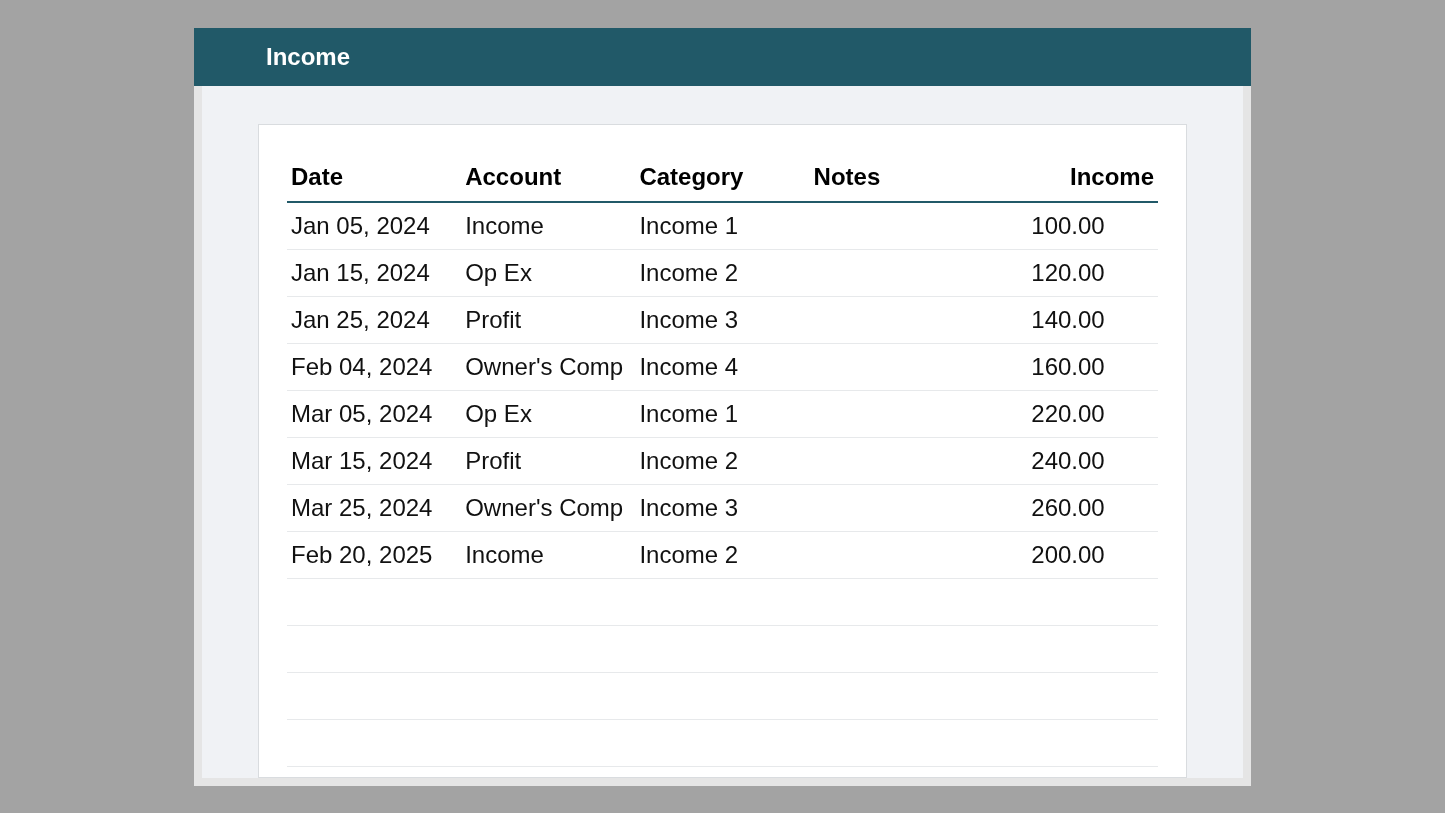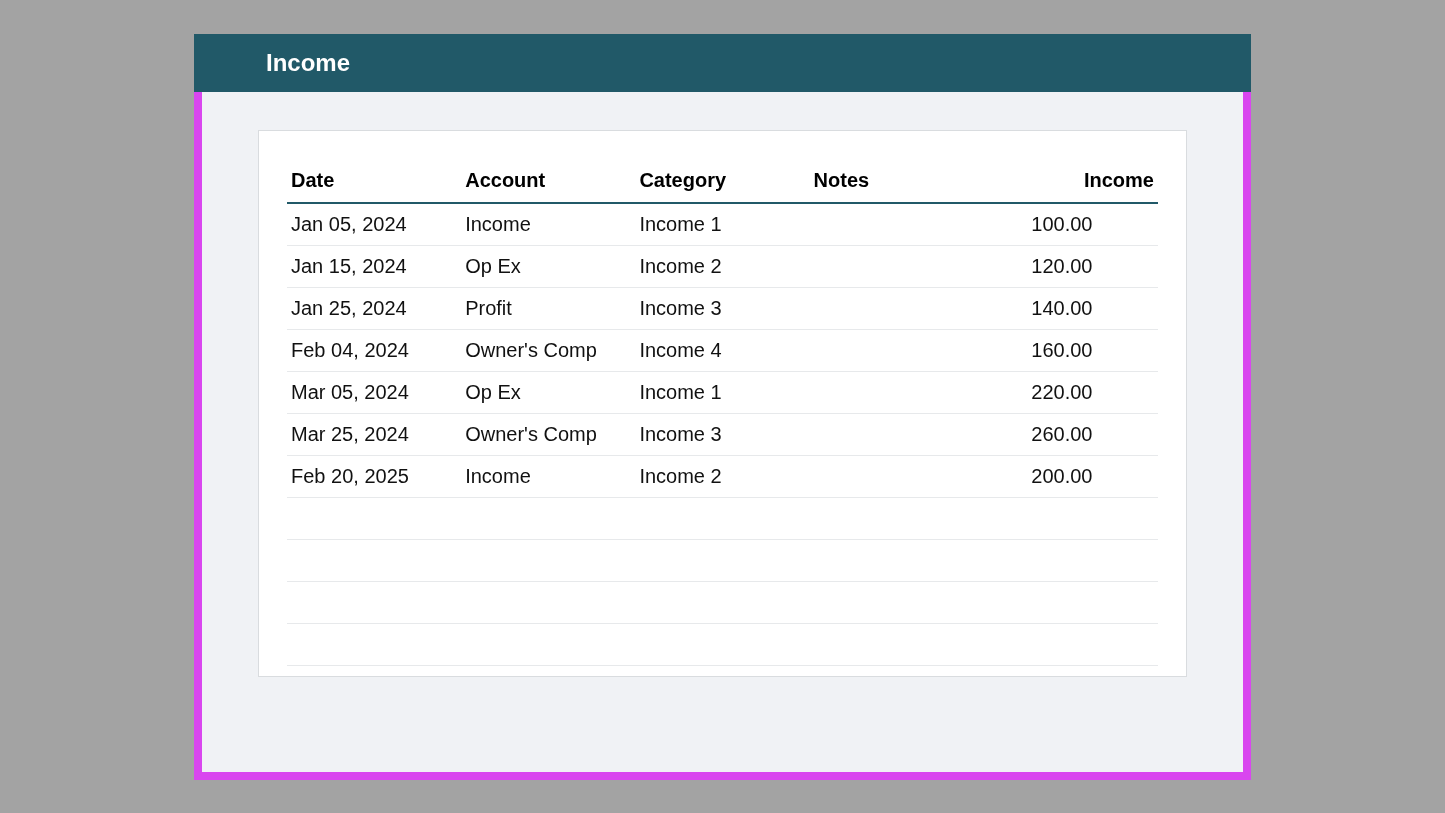--- a/index.html
+++ b/index.html
@@ -11,21 +11,21 @@
       background: #a3a3a3;
       font-family: Arial, Helvetica, sans-serif;
       width: 1445px;
       height: 813px;
       display: flex;
       align-items: center;
       justify-content: center;
     }
     .outer-frame {
       width: 1057px;
-      background: #d946ef;
+      background: #e5e5e5;
       padding-bottom: 8px;
     }
     .header-bar {
       background: #215968;
       padding: 15px 0 15px 72px;
     }
     .header-title {
       color: #ffffff;
       font-size: 24px;
       font-weight: bold;
@@ -37,21 +37,21 @@
       min-height: 680px;
     }
     .card {
       background: #ffffff;
       border: 1px solid #d9dcdf;
       padding: 32px 28px 10px 28px;
     }
     table.data-table {
       width: 100%;
       border-collapse: collapse;
-      font-size: 20px;
+      font-size: 24px;
       color: #111;
     }
     table.data-table thead th {
       text-align: left;
       font-weight: bold;
       padding: 6px 4px 10px 4px;
       border-bottom: 2px solid #215968;
       color: #000;
     }
     table.data-table thead th.amount {
@@ -121,20 +121,27 @@
               <td class="amount-cell">160.00</td>
             </tr>
             <tr>
               <td>Mar 05, 2024</td>
               <td>Op Ex</td>
               <td>Income 1</td>
               <td></td>
               <td class="amount-cell">220.00</td>
             </tr>
             <tr>
+              <td>Mar 15, 2024</td>
+              <td>Profit</td>
+              <td>Income 2</td>
+              <td></td>
+              <td class="amount-cell">240.00</td>
+            </tr>
+            <tr>
               <td>Mar 25, 2024</td>
               <td>Owner's Comp</td>
               <td>Income 3</td>
               <td></td>
               <td class="amount-cell">260.00</td>
             </tr>
             <tr>
               <td>Feb 20, 2025</td>
               <td>Income</td>
               <td>Income 2</td>

